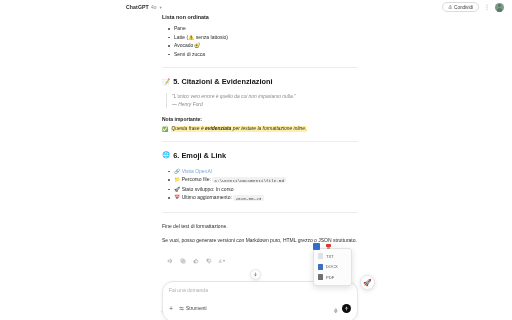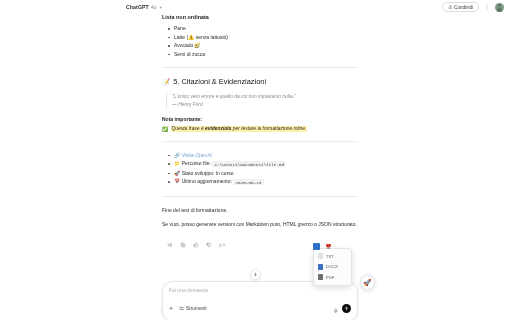--- a/index.html
+++ b/index.html
@@ -59,21 +59,21 @@
   }
   ul.md li::before{
     content:""; position:absolute; left:0; top:4px;
     width:1.5px;height:1.5px;border-radius:50%;background:#555;
   }
   .emoji { font-size:5px; }
 
   hr.sep { border:0; border-top:0.6px solid #ececec; margin:9px 0 9px 0; }
 
   h2.sec {
-    font-size:7.4px; font-weight:400; color:#141414;
+    font-size:7.4px; font-weight:700; color:#141414;
     display:flex; align-items:center; gap:3px; margin-bottom:7px;
   }
   h2.sec .ic { font-size:6.6px; }
 
   blockquote.q {
     border-left:1.2px solid #e0e0e0; padding-left:5px; margin:0 0 8px 4px;
   }
   blockquote.q .qt { font-size:4.9px; font-style:italic; color:#8a8a8a; line-height:7.4px; }
   blockquote.q .qa { font-size:4.9px; font-style:italic; color:#8a8a8a; line-height:7.4px; }
 
@@ -217,20 +217,24 @@
         <div class="qa">— Henry Ford</div>
       </blockquote>
       <div class="note-lbl">Nota importante:</div>
       <div class="note-row">
         <span class="chk">✅</span>
         <span class="hl"><span>Questa frase è </span><b>evidenziata</b><span> per testare la formattazione inline.</span></span>
       </div>
 
       <hr class="sep">
 
+      <h2 class="sec">
+        <span class="ic">🌐</span>
+        <span>6. Emoji &amp; Link</span>
+      </h2>
       <ul class="md">
         <li>
           <span class="emoji">🔗</span>
           <a class="lnk" href="#">Visita OpenAI</a>
         </li>
         <li>
           <span class="emoji">📁</span>
           <span>Percorso file:</span>
           <code class="mono">C:\Utenti\Documenti\file.md</code>
         </li>

